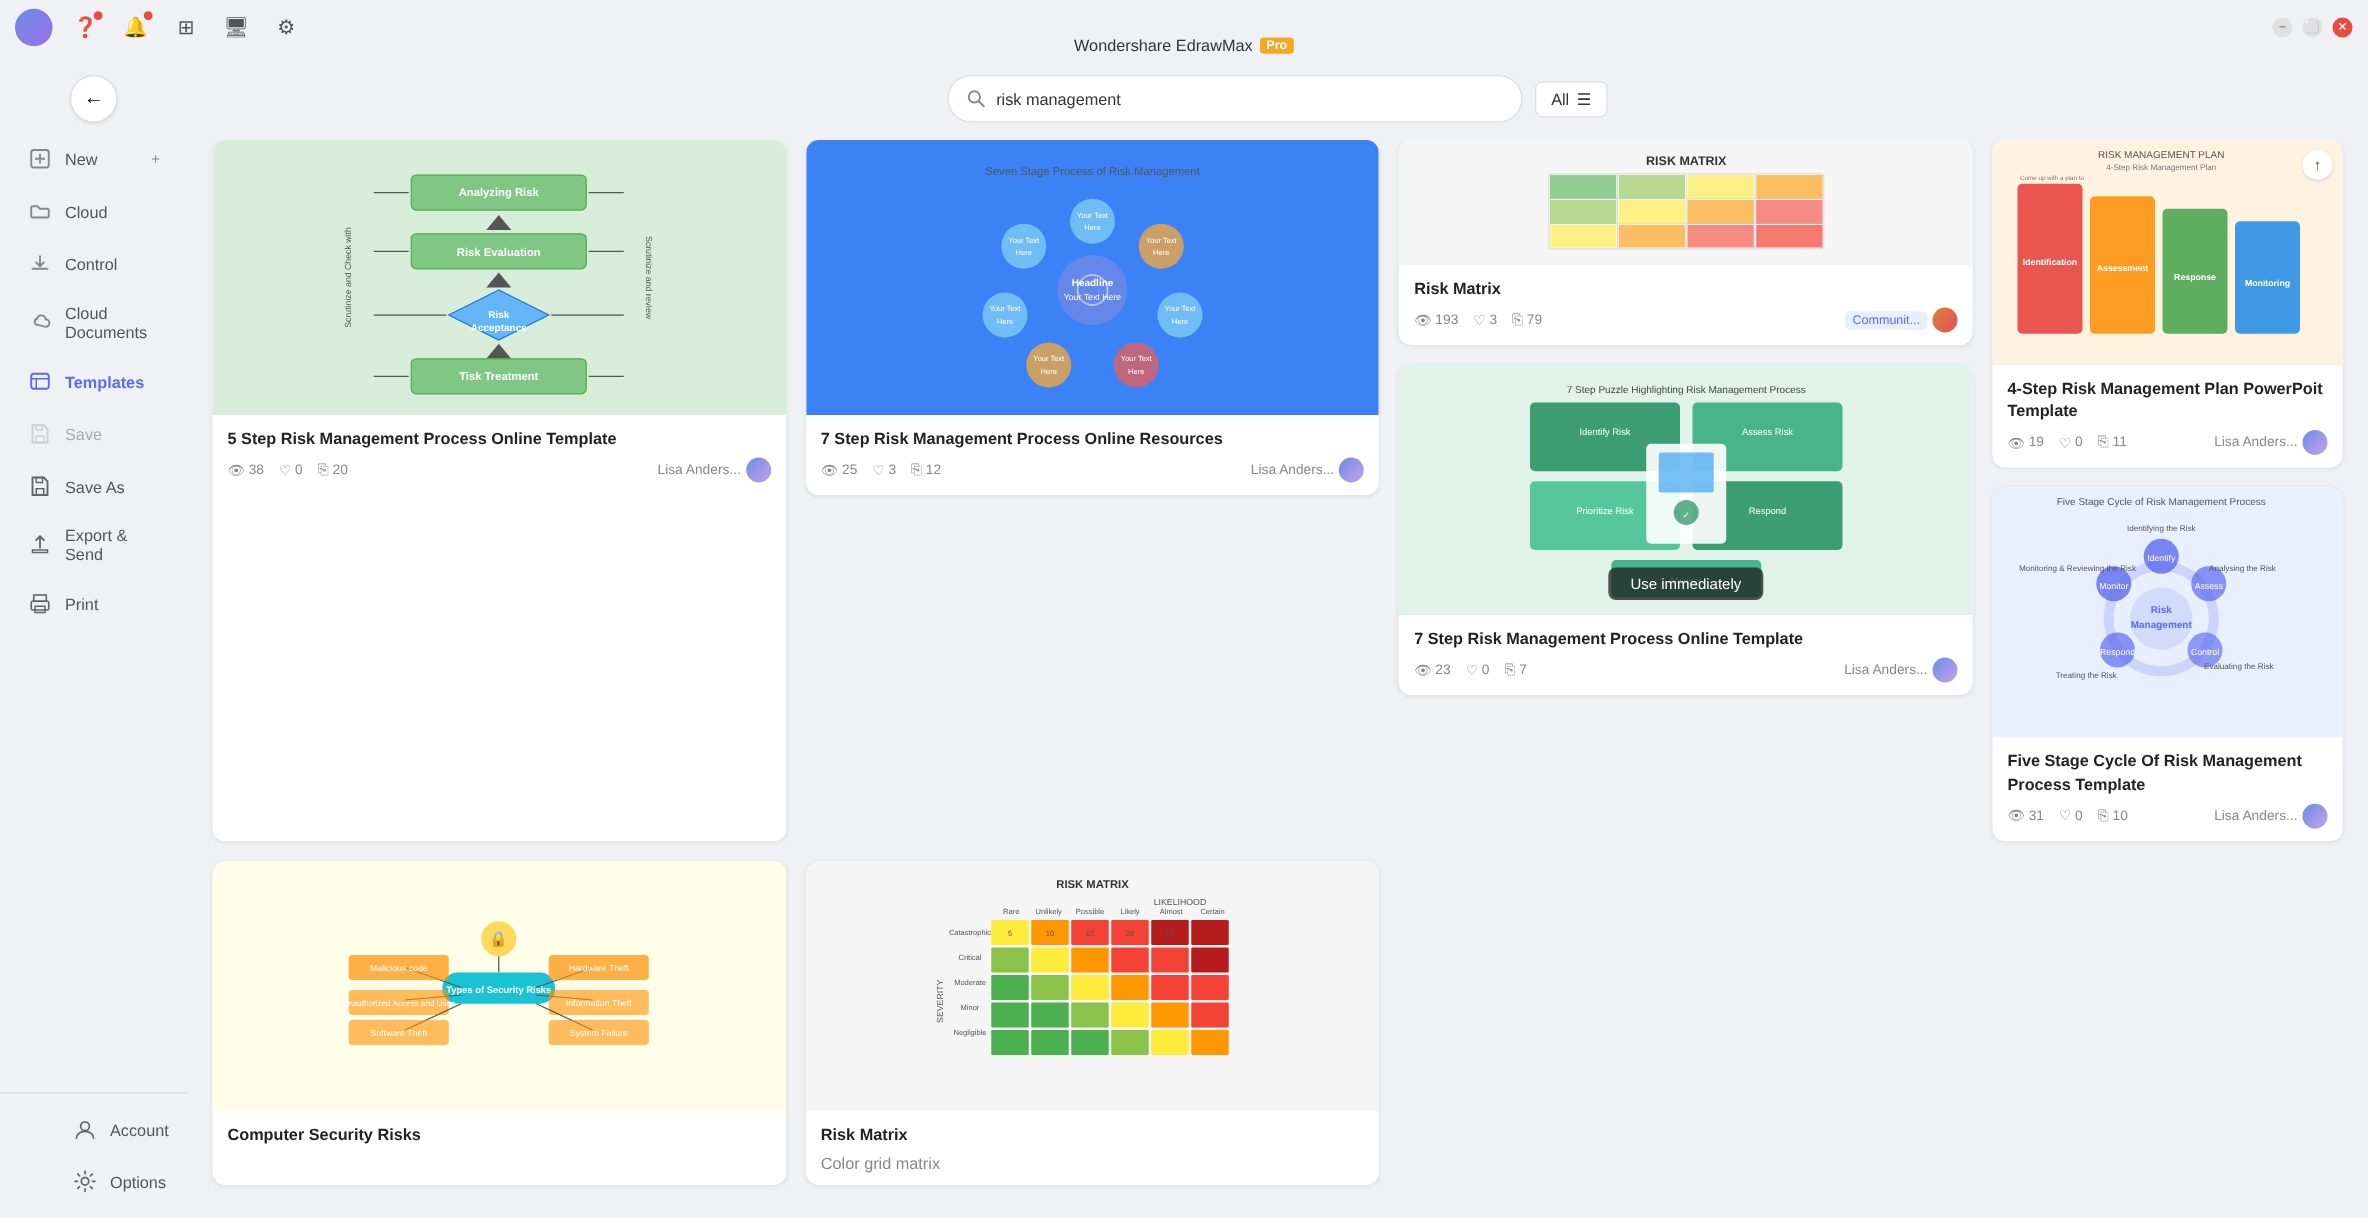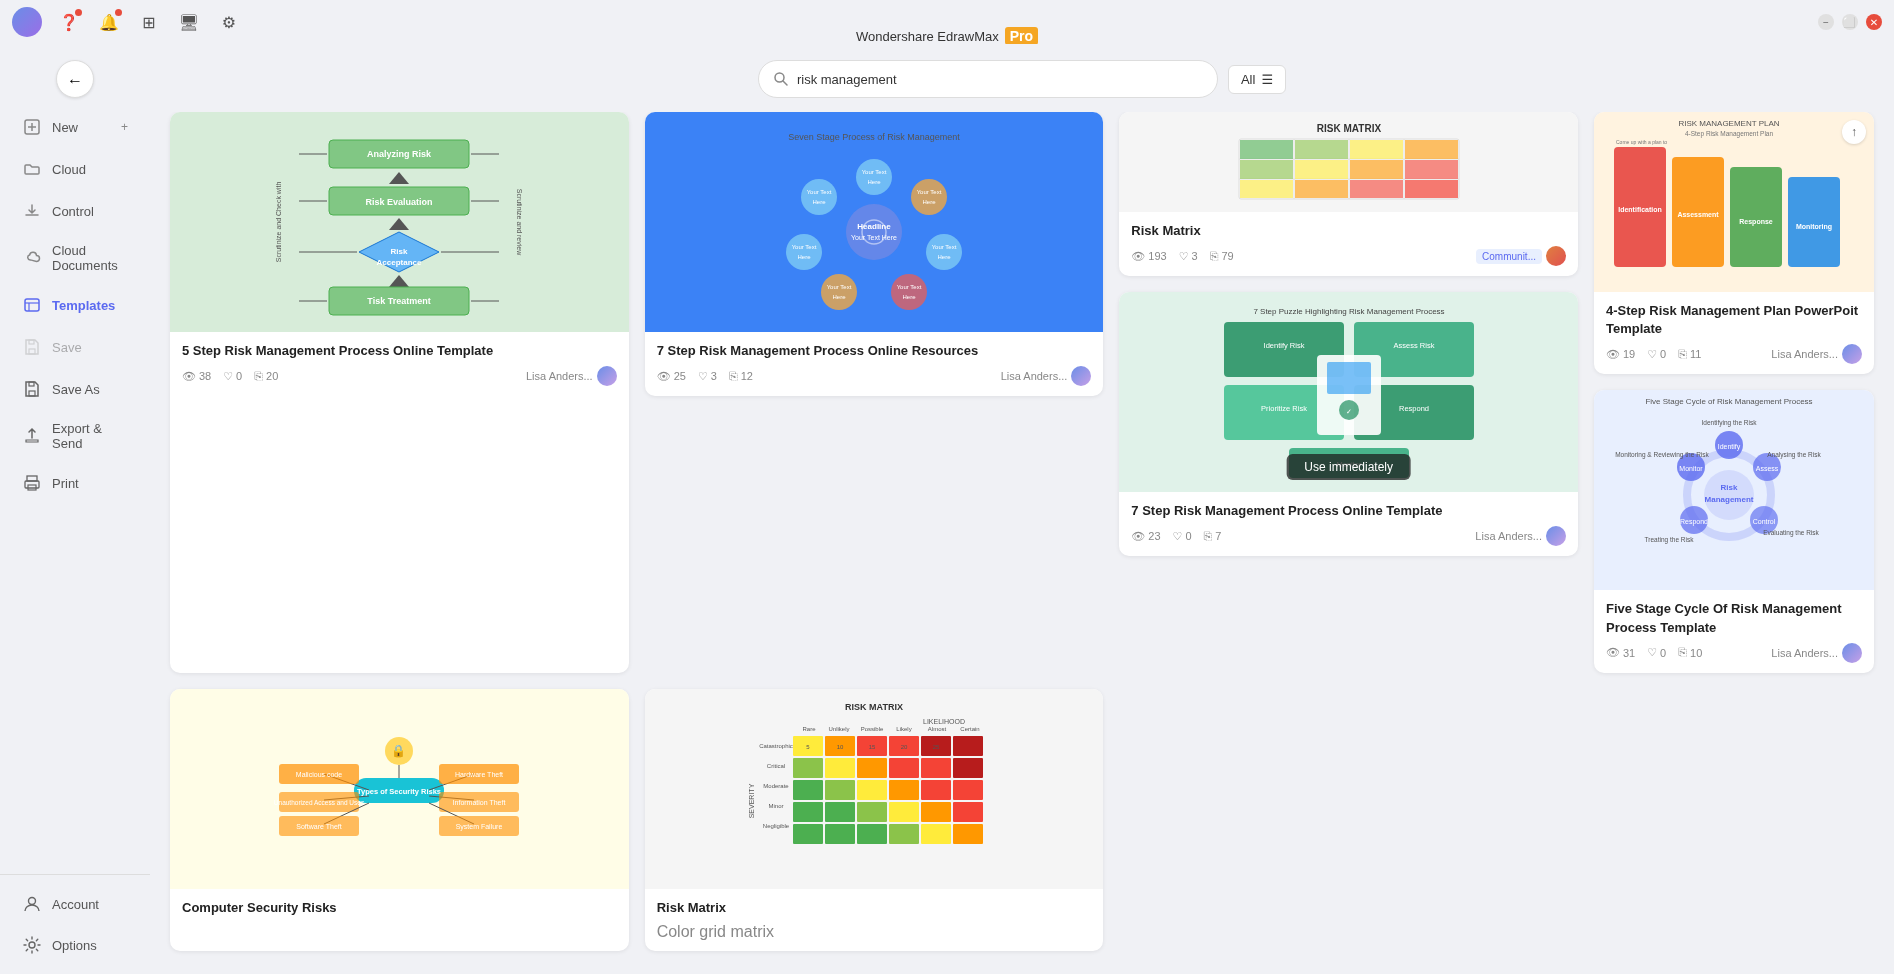--- a/index.html
+++ b/index.html
@@ -19,21 +19,21 @@
       font-size: 13px;
       color: #333;
       display: flex;
       align-items: center;
       gap: 6px;
       margin-top: 28px;
     }
     .pro-badge {
       background: #f5a623;
       color: white;
-      font-size: 14px;
+      font-size: 10px;
       padding: 1px 5px;
       border-radius: 3px;
       font-weight: bold;
     }
     .titlebar-controls {
       position: absolute;
       right: 12px;
       top: 50%;
       transform: translateY(-50%);
       display: flex;
@@ -106,20 +106,21 @@
       font-size: 13px;
       border-radius: 6px;
       margin: 1px 6px;
     }
     .sidebar-item.active { color: #5b6af0; }
     .sidebar-item-icon { width: 20px; height: 20px; display: flex; align-items: center; justify-content: center; flex-shrink: 0; }
     .sidebar-bottom {
       margin-top: auto;
       border-top: 1px solid #ddd;
       padding-top: 8px;
+      padding-left: 36px;
     }
 
     
     .back-btn {
       width: 38px;
       height: 38px;
       border-radius: 50%;
       background: white;
       border: 1px solid #ddd;
       display: flex; align-items: center; justify-content: center;
@@ -834,20 +835,20 @@
             <text x="106" y="53" text-anchor="middle" font-size="6" fill="#555">10</text>
             <text x="138" y="53" text-anchor="middle" font-size="6" fill="#555">15</text>
             <text x="170" y="53" text-anchor="middle" font-size="6" fill="#555">20</text>
             <text x="202" y="53" text-anchor="middle" font-size="6" fill="#555">25</text>
           </svg>
           <button class="use-btn">Use immediately</button>
         </div>
         <div class="card-body">
           <div class="card-title" style="font-size:13px; font-weight:600; color:#222;">Risk Matrix</div>
           <div class="card-meta">
-            <span style="font-size:16px; color:#888;">Color grid matrix</span>
+            <span style="font-size:13px; color:#888;">Color grid matrix</span>
           </div>
         </div>
       </div>
 
     </div>
   </div>
 </div>
 
 </body></html>

